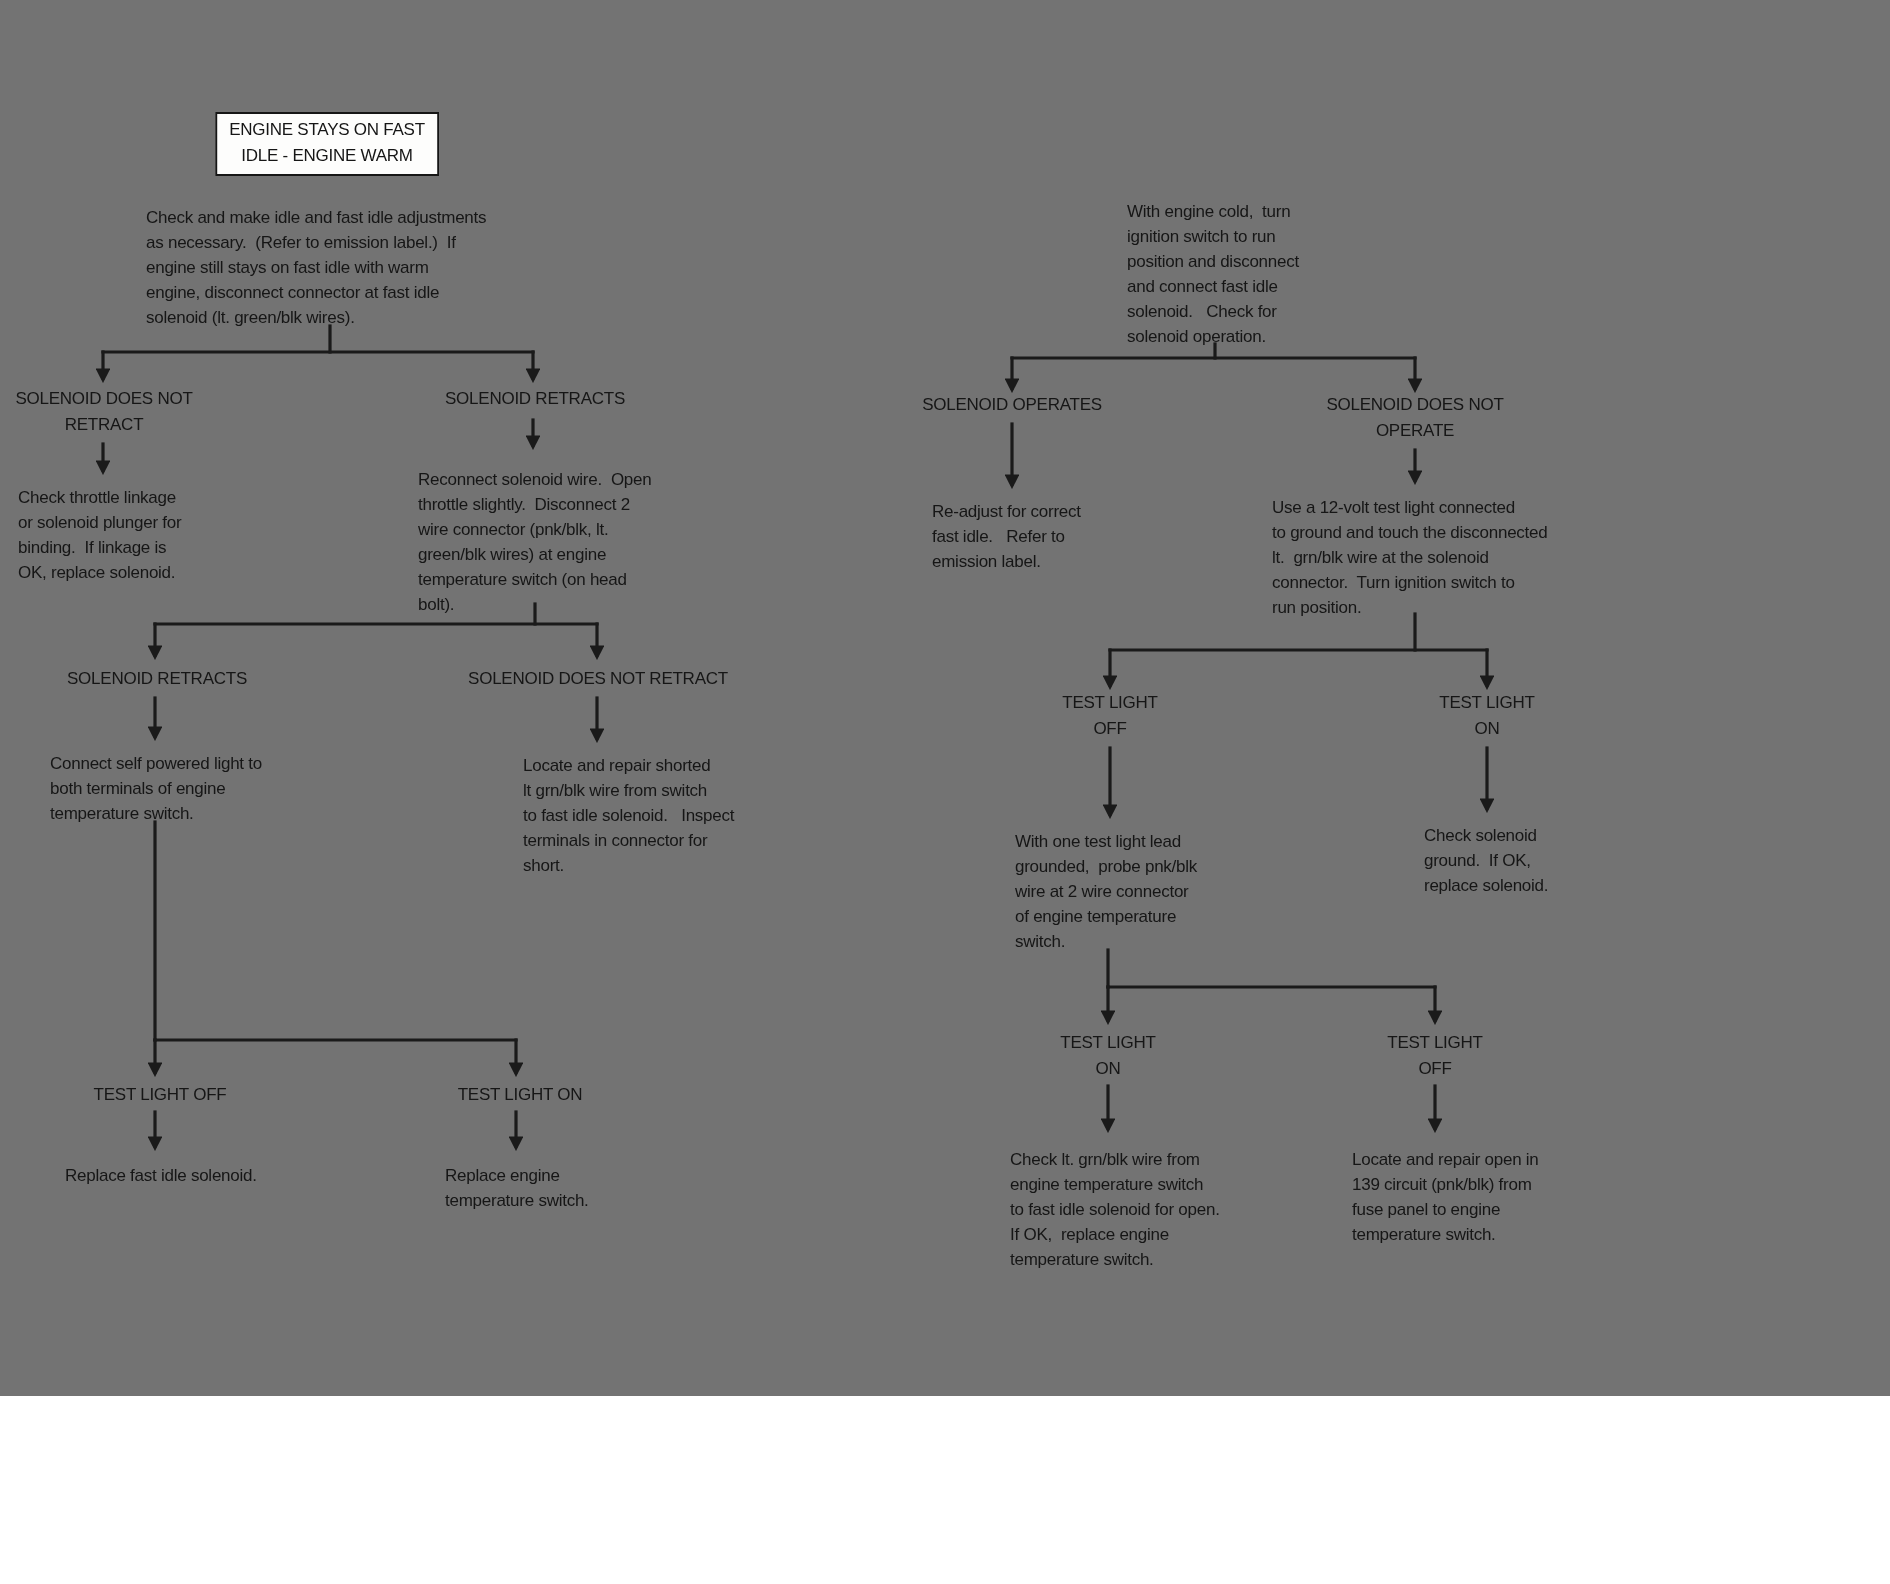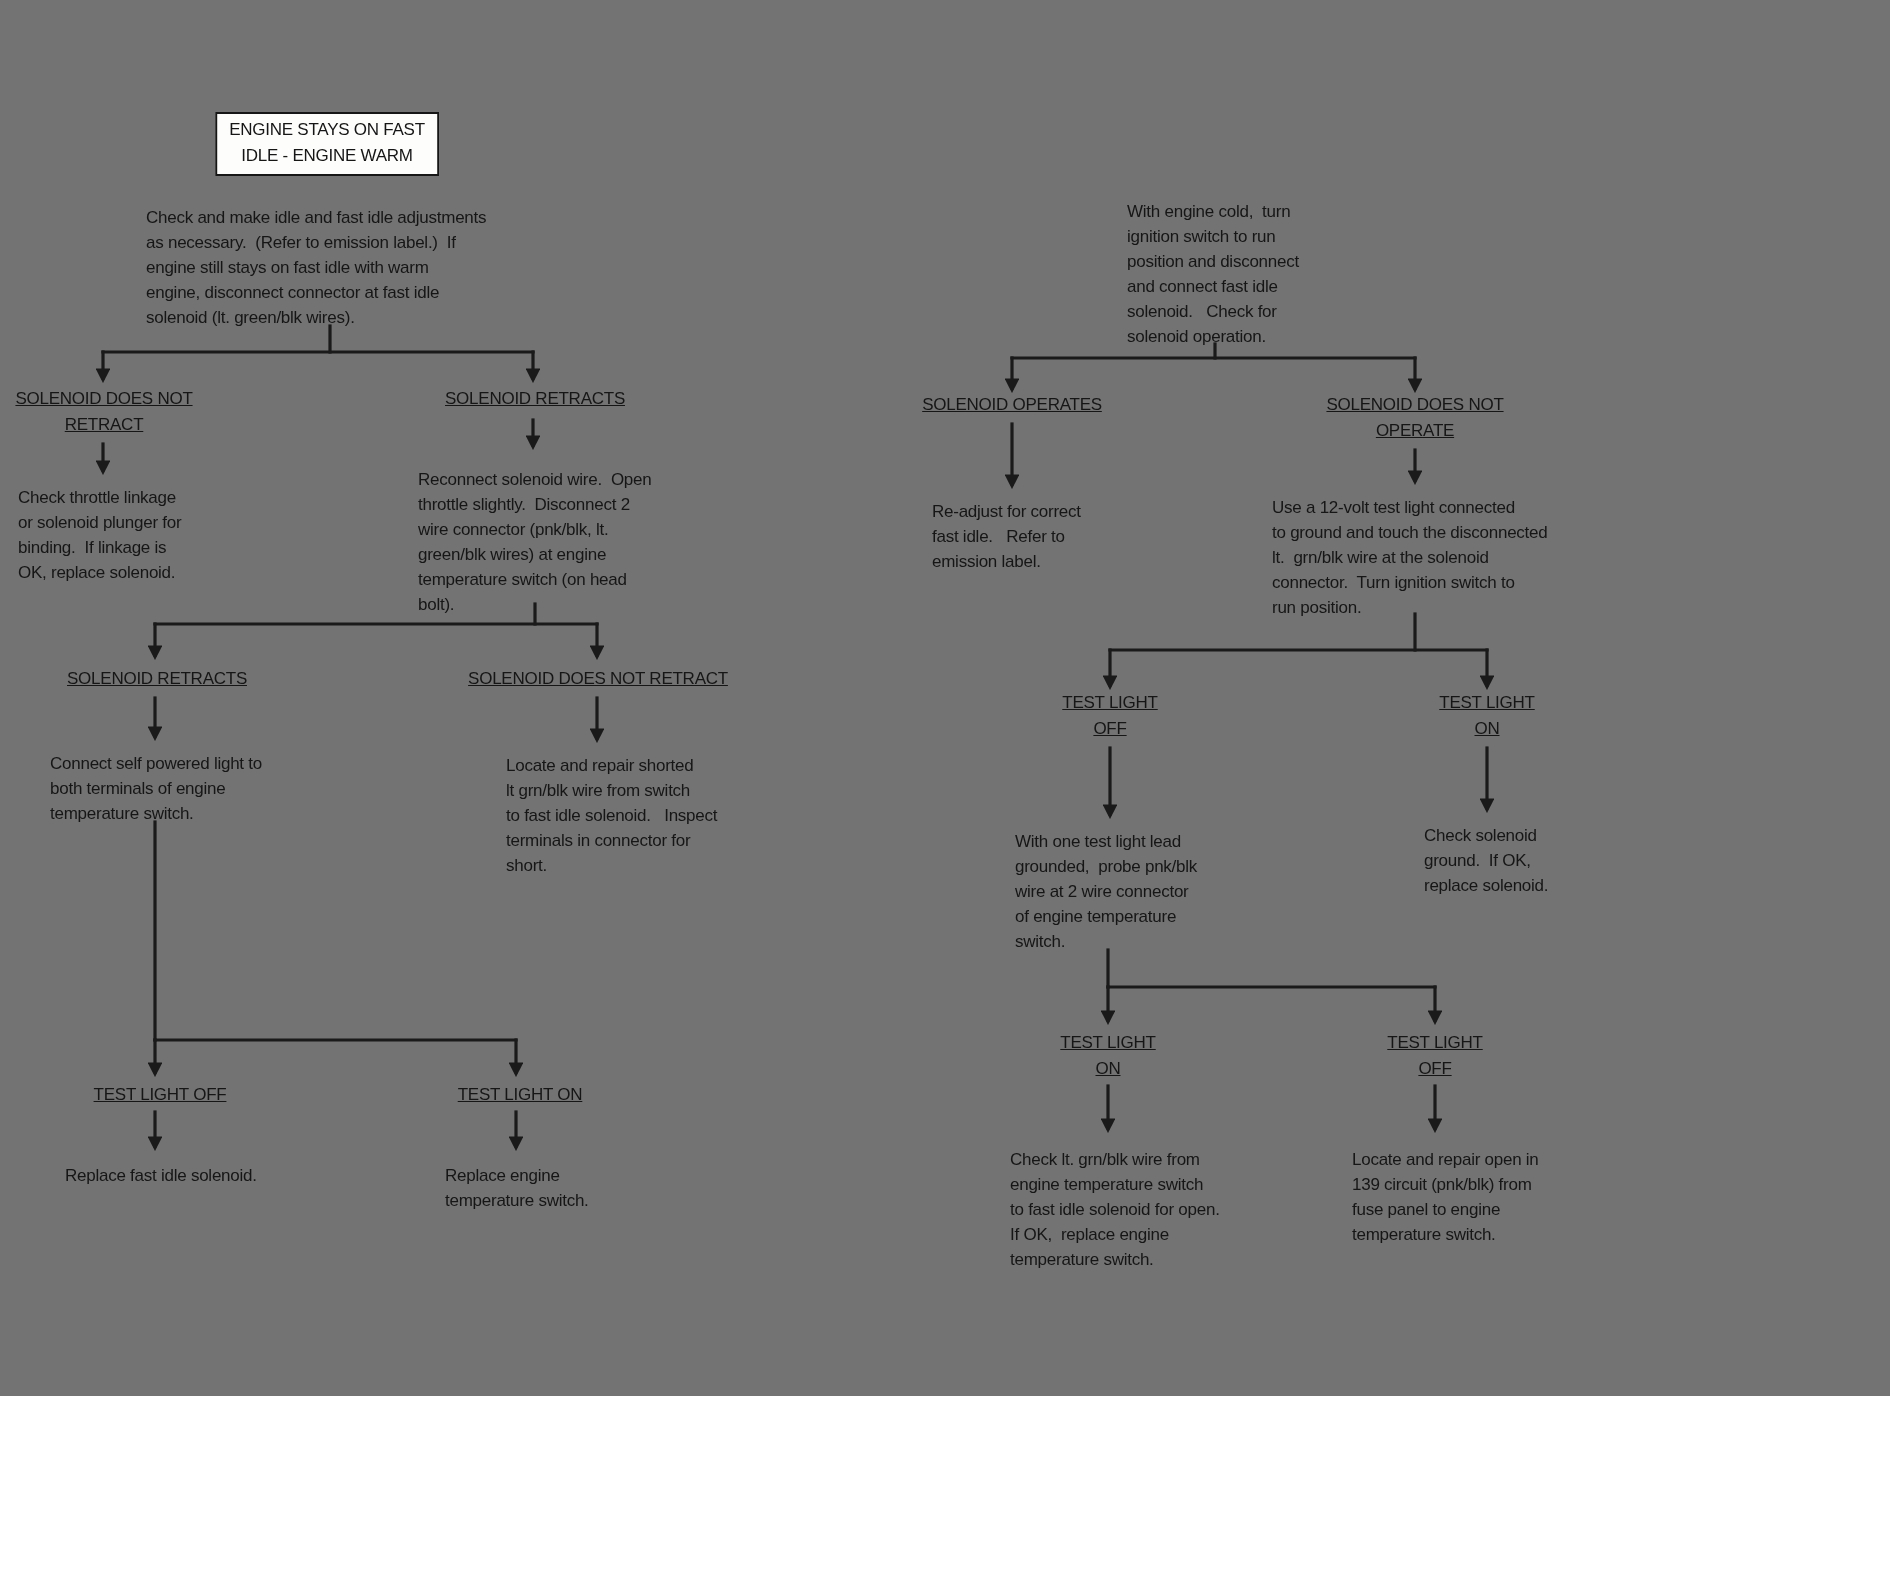--- a/index.html
+++ b/index.html
@@ -39,21 +39,20 @@
     border: 2.5px solid #161616;
     padding: 3px 12px 5px 12px;
     text-align: center;
     line-height: 26px;
     background: #fdfdfc;
   }
   .label {
     transform: translateX(-50%);
     text-align: center;
     line-height: 26px;
-    text-decoration: underline;
   }
   .para { text-align: left; margin-top: 7px; }
 </style>
 </head>
 <body>
 
 <div id="canvas">
 
   <svg class="flow-svg" viewBox="0 0 1890 1584" xmlns="http://www.w3.org/2000/svg">
     <defs>
@@ -130,21 +129,21 @@
 bolt).</div>
 
   <div class="node label" style="left:157px; top:666px">SOLENOID RETRACTS</div>
 
   <div class="node para" style="left:50px; top:744px">Connect self powered light to
 both terminals of engine
 temperature switch.</div>
 
   <div class="node label" style="left:598px; top:666px">SOLENOID DOES NOT RETRACT</div>
 
-  <div class="node para" style="left:506px; top:746px">Locate and repair shorted
+  <div class="node para" style="left:523px; top:746px">Locate and repair shorted
 lt grn/blk wire from switch
 to fast idle solenoid.   Inspect
 terminals in connector for
 short.</div>
 
   <div class="node label" style="left:160px; top:1082px">TEST LIGHT OFF</div>
 
   <div class="node para" style="left:65px; top:1156px">Replace fast idle solenoid.</div>
 
   <div class="node label" style="left:520px; top:1082px">TEST LIGHT ON</div>

